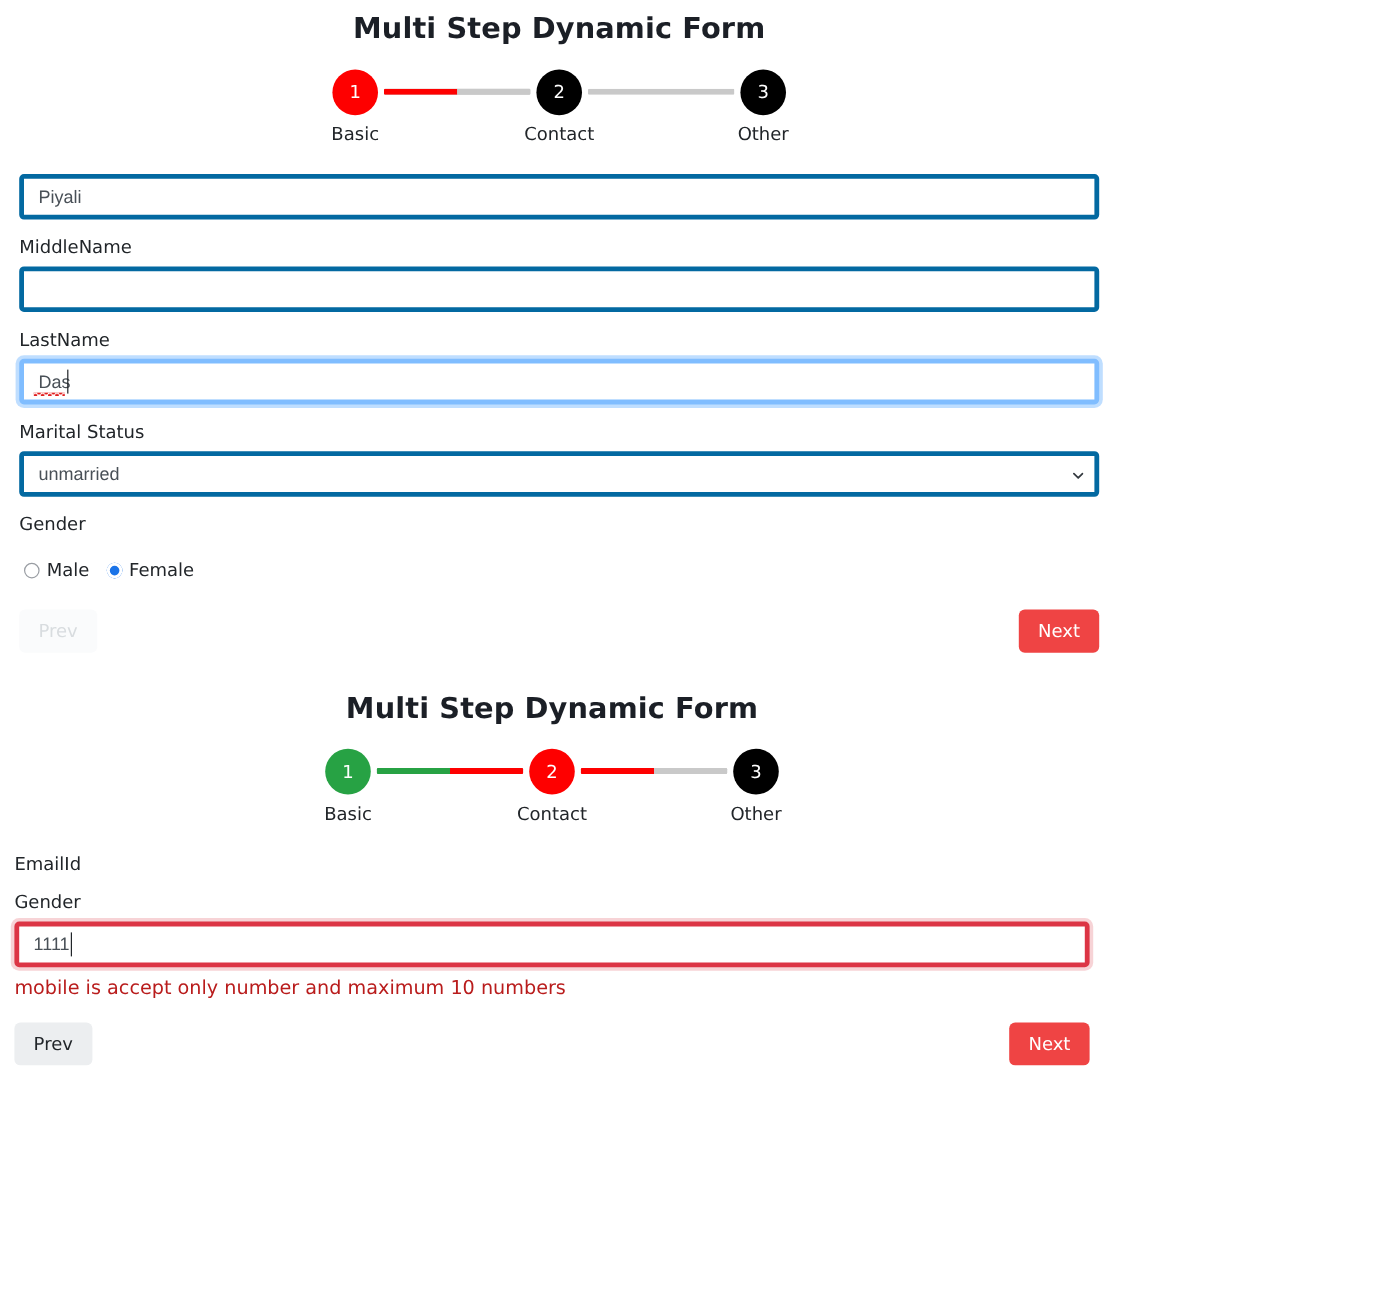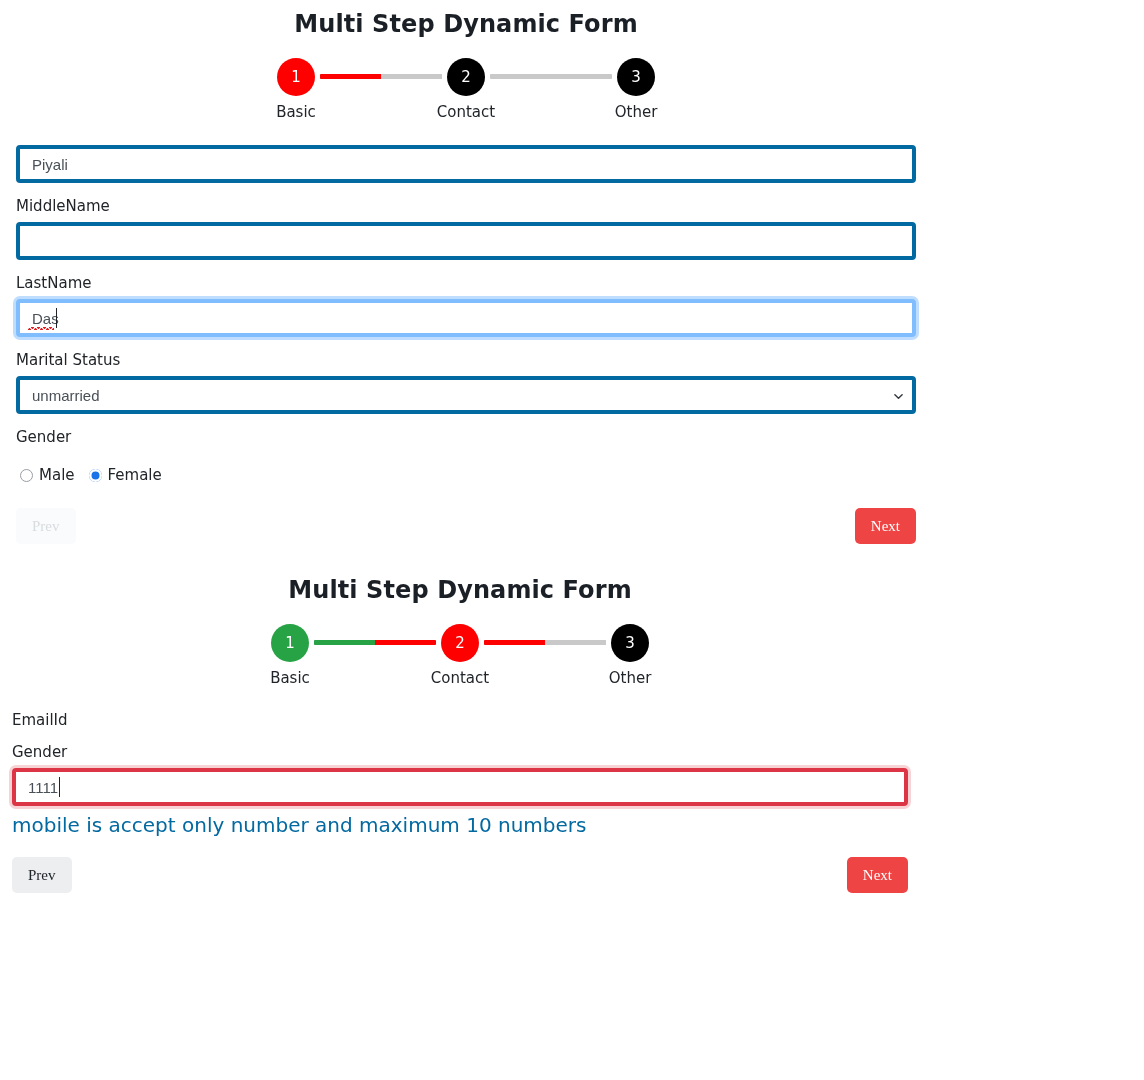--- a/index.html
+++ b/index.html
@@ -162,33 +162,32 @@
     flex: 0 0 auto;
   }
   .radio-dot.checked {
     border: none;
     background: #1a73e8;
     box-shadow: inset 0 0 0 2.5px #ffffff;
   }
 
   
   .helper-text {
-    font-size: 20px;
-    color: #0369a1;
+    font-size: 16px;
+    color: #b91c1c;
     margin-top: 7px;
   }
 
   
   .nav-row {
     display: flex;
     justify-content: space-between;
     align-items: center;
     padding: 0 16px;
     margin-top: 24px;
-    font-family: Liberation Serif, serif;
   }
   .btn {
     font-family: inherit;
     font-size: 15px;
     padding: 9px 16px;
     border: none;
     border-radius: 5px;
     cursor: pointer;
     line-height: 1.2;
   }

